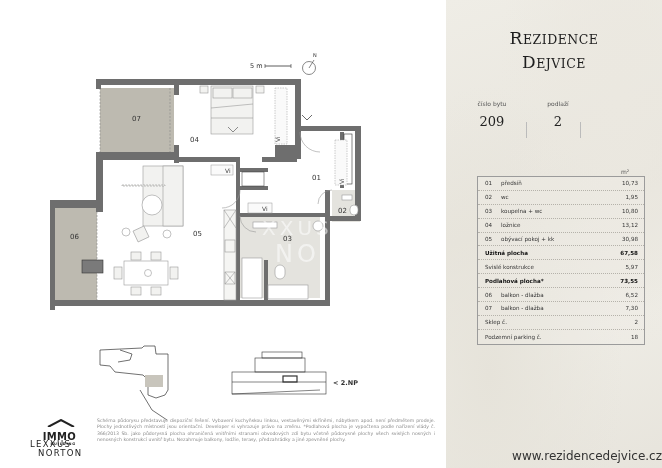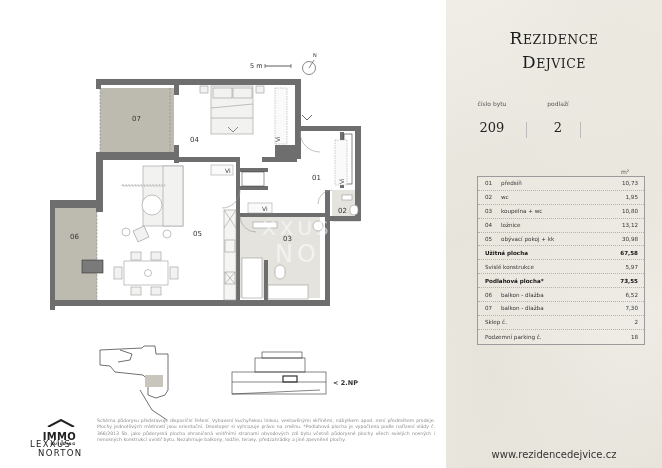--- a/index.html
+++ b/index.html
@@ -9,31 +9,31 @@
     background: radial-gradient(ellipse at 80% 20%, #ebe8e0 0%, rgba(235,232,224,0) 50%),
                 radial-gradient(ellipse at 20% 80%, #e6e3da 0%, rgba(230,227,218,0) 55%),
                 linear-gradient(160deg, #efede6 0%, #e8e5dd 45%, #eeece5 70%, #e7e4dc 100%); }
   .title { position:absolute; left:0; width:216px; text-align:center; font-family:"DejaVu Serif", serif; color:#1e1e1e; letter-spacing:0.5px; }
   .title .big { font-size:17px; }
   .title .small { font-size:12.5px; }
   .t1 { top:28px; } .t2 { top:52px; }
   .info { position:absolute; top:100px; left:14px; width:196px; height:40px; }
   .info .col { position:absolute; top:0; width:64px; text-align:center; }
   .info .lbl { font-size:6px; color:#555; }
-  .info .val { font-family:"DejaVu Serif", serif; font-size:13px; color:#222; margin-top:13px; }
+  .info .val { font-family:"DejaVu Serif", serif; font-size:13px; color:#222; margin-top:7px; }
   .info .sep { position:absolute; top:22px; width:1px; height:16px; background:#bbb; }
   .unit { position:absolute; top:168px; left:621px; font-size:6px; color:#555; }
   .table { position:absolute; left:477px; top:176px; width:166px; border:1px solid #9b9b9b; background:rgba(240,238,232,0.35); }
   .row { height:13.9px; display:flex; align-items:center; font-size:5.6px; color:#333; border-bottom:1px dotted #b5b2aa; padding:0 6px 0 7px; box-sizing:border-box; }
   .row:last-child { border-bottom:none; }
   .row .n { width:16px; }
   .row .name { flex:1; }
   .row .v { text-align:right; }
   .row.bold { font-weight:bold; color:#111; }
-  .url { position:absolute; top:449px; left:0; width:216px; text-align:center; font-size:10px; color:#333; }
+  .url { position:absolute; top:449px; left:0; width:216px; text-align:right; font-size:12px; color:#333; }
   .plan { position:absolute; left:0; top:0; }
   .logo1 { position:absolute; left:36px; top:412px; width:40px; text-align:right; }
   .logo1 .im { font-size:10px; font-weight:bold; letter-spacing:0.3px; color:#222; }
   .logo1 .bd { font-size:3.5px; font-weight:bold; letter-spacing:0.8px; color:#222; }
   .logo2 { position:absolute; left:30px; top:440px; font-size:8.5px; color:#222; letter-spacing:1.3px; line-height:9px; }
   .logo2 .l2 { padding-left:8px; }
   .disclaimer { position:absolute; left:97px; top:418px; width:338px; font-size:4.6px; line-height:6.3px; color:#8a8a8a; text-align:justify; }
   .np { position:absolute; left:333px; top:379px; font-size:6.5px; color:#333;font-weight:bold; }
   .scale-lbl { position:absolute; left:250px; top:62px; font-size:6.5px; color:#333; }
 </style>

